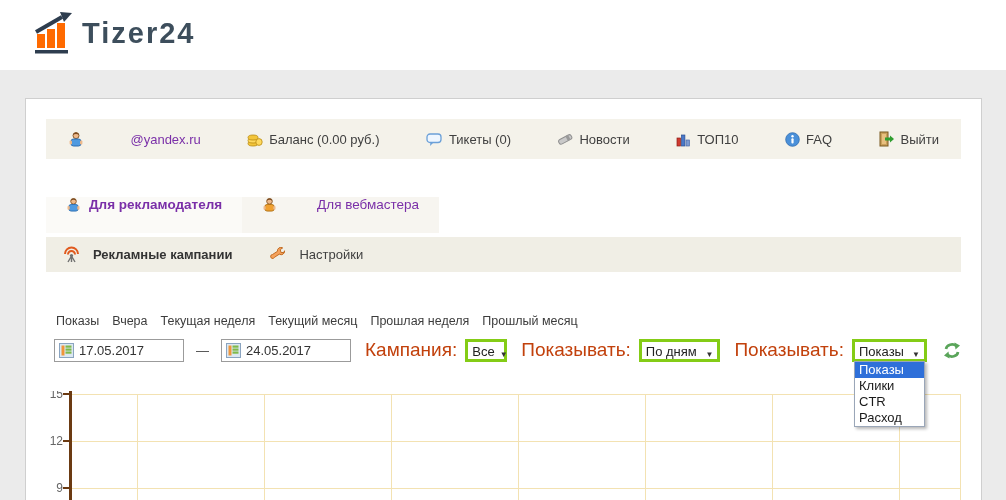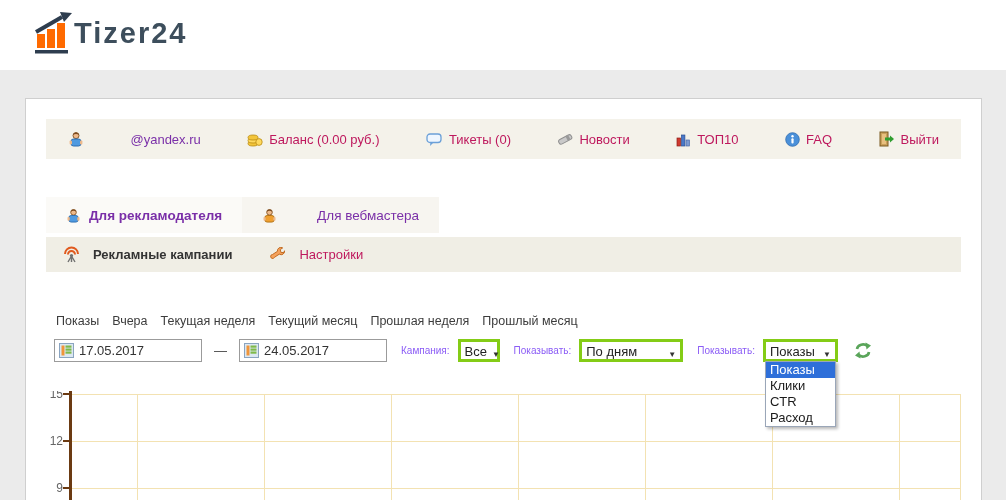--- a/index.html
+++ b/index.html
@@ -11,46 +11,46 @@
     font-size:13px;
     color:#222;
   }
   a { text-decoration:none; }
 
   
   .site-header {
     position:absolute; left:0; top:0; width:1006px; height:70px;
     background:#ffffff;
   }
-  .logo { position:absolute; left:34px; top:10px; display:flex; align-items:center; }
+  .logo { position:absolute; left:34px; top:10px; display:flex; align-items:center; gap:8px; }
   .logo-text {
     font-size:29px; font-weight:700; color:#3d4e5c; letter-spacing:2px;
   }
 
   
   .panel {
     position:absolute; left:25px; top:98px; width:957px; height:420px;
     background:#ffffff; border:1px solid #cfcfcf; border-bottom:none;
   }
   .panel-inner { padding:20px; }
 
   
   .user-bar {
     height:40px; background:#f4f2ea;
     display:flex; align-items:center; justify-content:space-between;
     padding:0 22px;
   }
   .user-bar .item { display:flex; align-items:center; gap:6px; white-space:nowrap; }
-  .link-blue { color:#be185d; }
+  .link-blue { color:#404040; }
   .link-purple { color:#7a2fa8; }
 
   
   .tabs-row { margin-top:38px; display:flex; height:36px; }
   .tab {
-    display:flex; align-items:center; gap:8px; padding:0 20px;
+    display:flex; gap:8px; padding:0 20px;
     font-size:13.5px; cursor:pointer;
   }
   .tab.active { background:#fbfaf7; font-weight:700; }
   .tab.inactive { background:#f7f5f0;gap:40px; }
 
   
   .menu-bar {
     margin-top:4px; height:35px; background:#f0eee5;
     display:flex; align-items:center; gap:38px; padding:0 17px;
   }
@@ -71,21 +71,21 @@
   }
   .date-box {
     width:148px; height:23px; background:#fff; border:1px solid #9b9b9b;
     display:flex; align-items:center; gap:5px; padding:0 4px;
   }
   .date-box input {
     border:none; outline:none; width:100px; font-size:13px; color:#333;
     font-family:"Liberation Sans", sans-serif; background:transparent;
   }
   .dash { color:#444; margin:0 4px; }
-  .flt-label { color:#8b5cf6; font-size:10px; margin-left:6px; }
+  .flt-label { color:#c2410c; font-size:19px; margin-left:6px; }
   .select {
     height:23px; background:#fff; border:3px solid #84cc16;
     display:inline-flex; align-items:flex-end; justify-content:space-between;
     padding:0 4px; font-size:13px; color:#222; cursor:pointer; gap:5px;
   }
   .select .arrow { font-size:8px; color:#333; }
   .sel-campaign { width:42px; }
   .sel-group { width:104px; }
   .sel-metric { width:75px; }
   .metric-wrap { position:relative; display:inline-block; }

